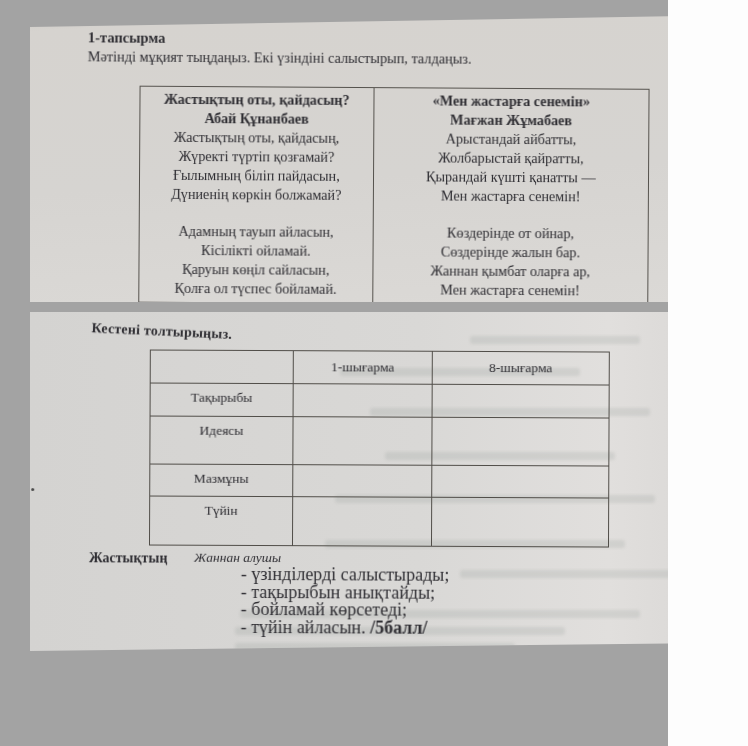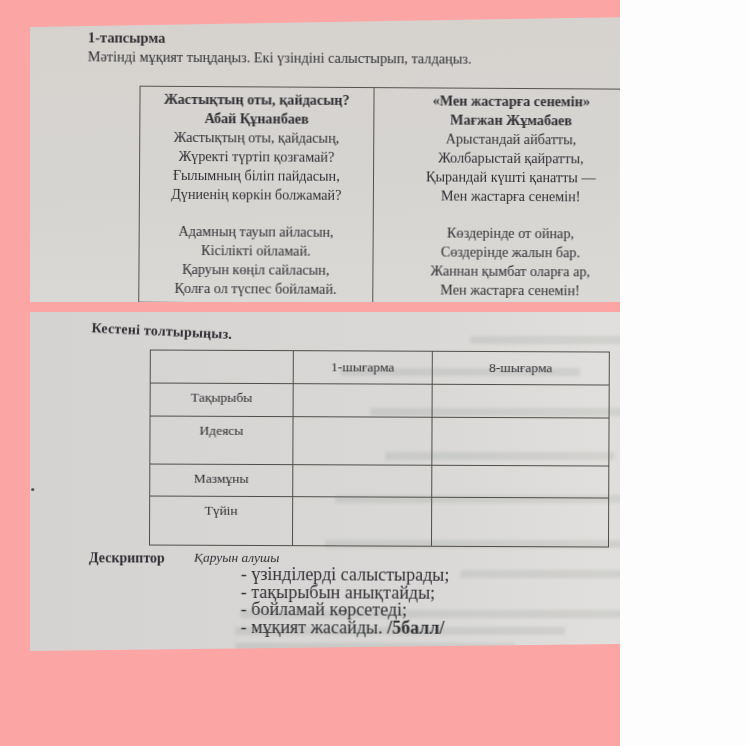--- a/index.html
+++ b/index.html
@@ -1,21 +1,21 @@
 <!DOCTYPE html>
 <html><head>
 <meta charset="utf-8">
 <style>
   html,body{margin:0;padding:0;}
   body{
     width:748px;height:746px;background:#fdfdfd;
     font-family:"Liberation Serif","DejaVu Serif",serif;color:#2f2e33;
     overflow:hidden;
   }
-  .canvas{position:relative;width:620px;height:746px;background:#fca5a5;overflow:hidden;}
+  .canvas{position:relative;width:668px;height:746px;background:#a3a3a3;overflow:hidden;}
 
   
   .photo{position:absolute;}
   .photo-top{
     left:30px;top:15px;width:718px;height:287px;
     clip-path:polygon(0 12px,100% 0,100% 100%,0 100%);
     background:linear-gradient(177deg,#cbc8c4 0%,#d6d3cf 5%,#d6d4d1 55%,#dbd9d6 100%);
   }
   .photo-bottom{
     left:30px;top:312px;width:673px;height:339px;
@@ -149,29 +149,29 @@
           <td class="c2"></td>
         </tr>
         <tr class="row-3">
           <td class="c0 lbl-cell">Түйін</td>
           <td class="c1"></td>
           <td class="c2"></td>
         </tr>
       </tbody>
         </table>
 
-      <div class="descriptor-label">Дескриптор</div>
-      <div class="descriptor-audience">Қаруын алушы</div>
+      <div class="descriptor-label">Жастықтың</div>
+      <div class="descriptor-audience">Жаннан алушы</div>
 
       <div class="criteria">
         <div class="criterion">- үзінділерді салыстырады;</div>
         <div class="criterion">- тақырыбын анықтайды;</div>
         <div class="criterion">- бойламай көрсетеді;</div>
         <div class="criterion">
-          <span>- мұқият жасайды.</span>
+          <span>- түйін айласын.</span>
           <span class="score">/5балл/</span>
         </div>
       </div>
 
       <div class="stray-dot"></div>
     </div>
 
     <div class="photo-edge"></div>
   </section>
 

